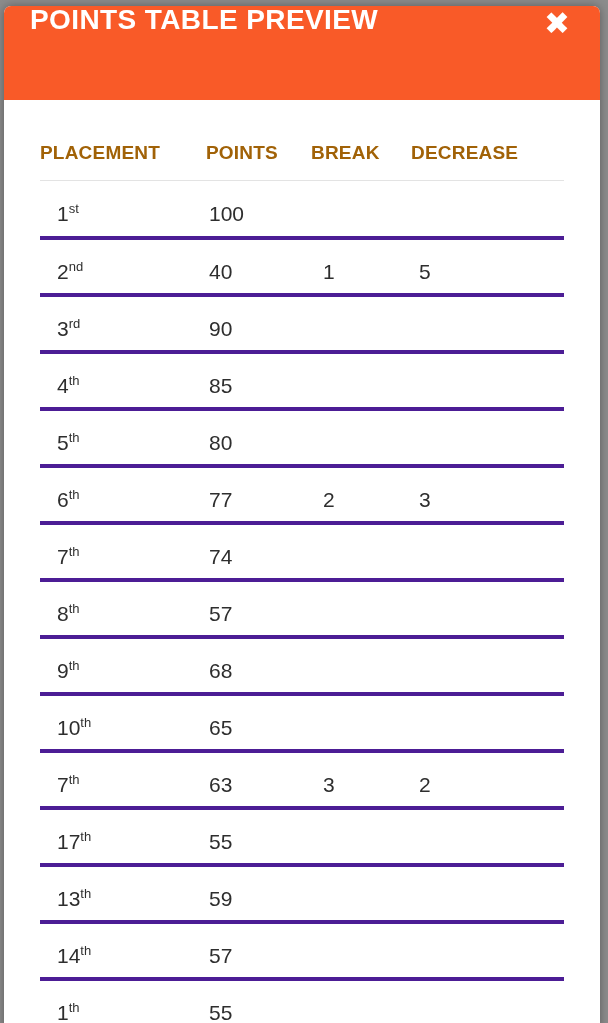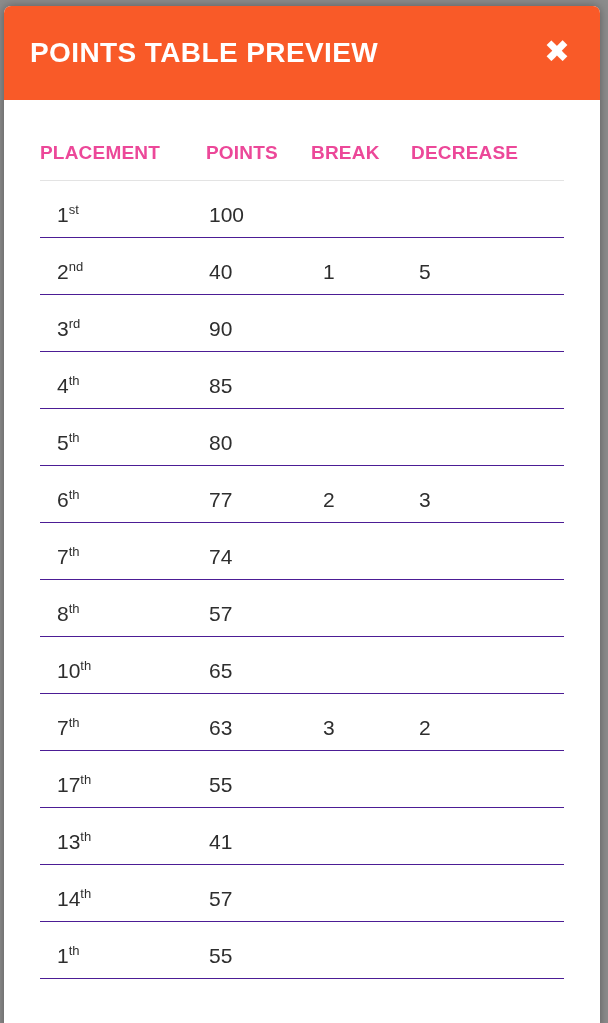--- a/index.html
+++ b/index.html
@@ -28,21 +28,20 @@
     overflow: hidden;
     box-shadow: 0 0 10px rgba(0,0,0,0.35);
   }
 
   
   .modal-header {
     position: relative;
     height: 94px;
     background: #f95a28;
     display: flex;
-    align-items: center;
     padding: 0 22px 0 26px;
   }
 
   .modal-title {
     color: #ffffff;
     font-size: 28px;
     font-weight: bold;
     letter-spacing: 0.4px;
     text-transform: uppercase;
     line-height: 1;
@@ -76,35 +75,35 @@
 
   table.points-table col.c-placement { width: 166px; }
   table.points-table col.c-points    { width: 105px; }
   table.points-table col.c-break     { width: 100px; }
   table.points-table col.c-decrease  { width: 153px; }
 
   table.points-table thead th {
     text-align: left;
     font-size: 19px;
     font-weight: bold;
-    color: #ec4899;
+    color: #a16207;
     letter-spacing: 0.2px;
     text-transform: uppercase;
     padding: 0 0 16px 0;
     white-space: nowrap;
     border-bottom: 1px solid #e3e3e3;
   }
 
   table.points-table tbody td {
     font-size: 21px;
     color: #2e2e2e;
     height: 57px;
     padding: 12px 0 0 17px;
     vertical-align: middle;
-    border-bottom: 1px solid #4c1d95;
+    border-bottom: 4px solid #4c1d95;
     font-weight: normal;
   }
 
   table.points-table tbody td.cell-points,
   table.points-table tbody td.cell-break,
   table.points-table tbody td.cell-decrease {
     padding-left: 3px;
   }
 
   table.points-table tbody td.cell-break { padding-left: 12px; }
@@ -185,40 +184,46 @@
             <td class="cell-break"></td>
             <td class="cell-decrease"></td>
           </tr>
           <tr>
             <td class="cell-placement"><span>8</span><span class="ord-sup">th</span></td>
             <td class="cell-points">57</td>
             <td class="cell-break"></td>
             <td class="cell-decrease"></td>
           </tr>
           <tr>
+            <td class="cell-placement"><span>9</span><span class="ord-sup">th</span></td>
+            <td class="cell-points">68</td>
+            <td class="cell-break"></td>
+            <td class="cell-decrease"></td>
+          </tr>
+          <tr>
             <td class="cell-placement"><span>10</span><span class="ord-sup">th</span></td>
             <td class="cell-points">65</td>
             <td class="cell-break"></td>
             <td class="cell-decrease"></td>
           </tr>
           <tr>
             <td class="cell-placement"><span>7</span><span class="ord-sup">th</span></td>
             <td class="cell-points">63</td>
             <td class="cell-break">3</td>
             <td class="cell-decrease">2</td>
           </tr>
           <tr>
             <td class="cell-placement"><span>17</span><span class="ord-sup">th</span></td>
             <td class="cell-points">55</td>
             <td class="cell-break"></td>
             <td class="cell-decrease"></td>
           </tr>
           <tr>
             <td class="cell-placement"><span>13</span><span class="ord-sup">th</span></td>
-            <td class="cell-points">41</td>
+            <td class="cell-points">59</td>
             <td class="cell-break"></td>
             <td class="cell-decrease"></td>
           </tr>
           <tr>
             <td class="cell-placement"><span>14</span><span class="ord-sup">th</span></td>
             <td class="cell-points">57</td>
             <td class="cell-break"></td>
             <td class="cell-decrease"></td>
           </tr>
           <tr>

